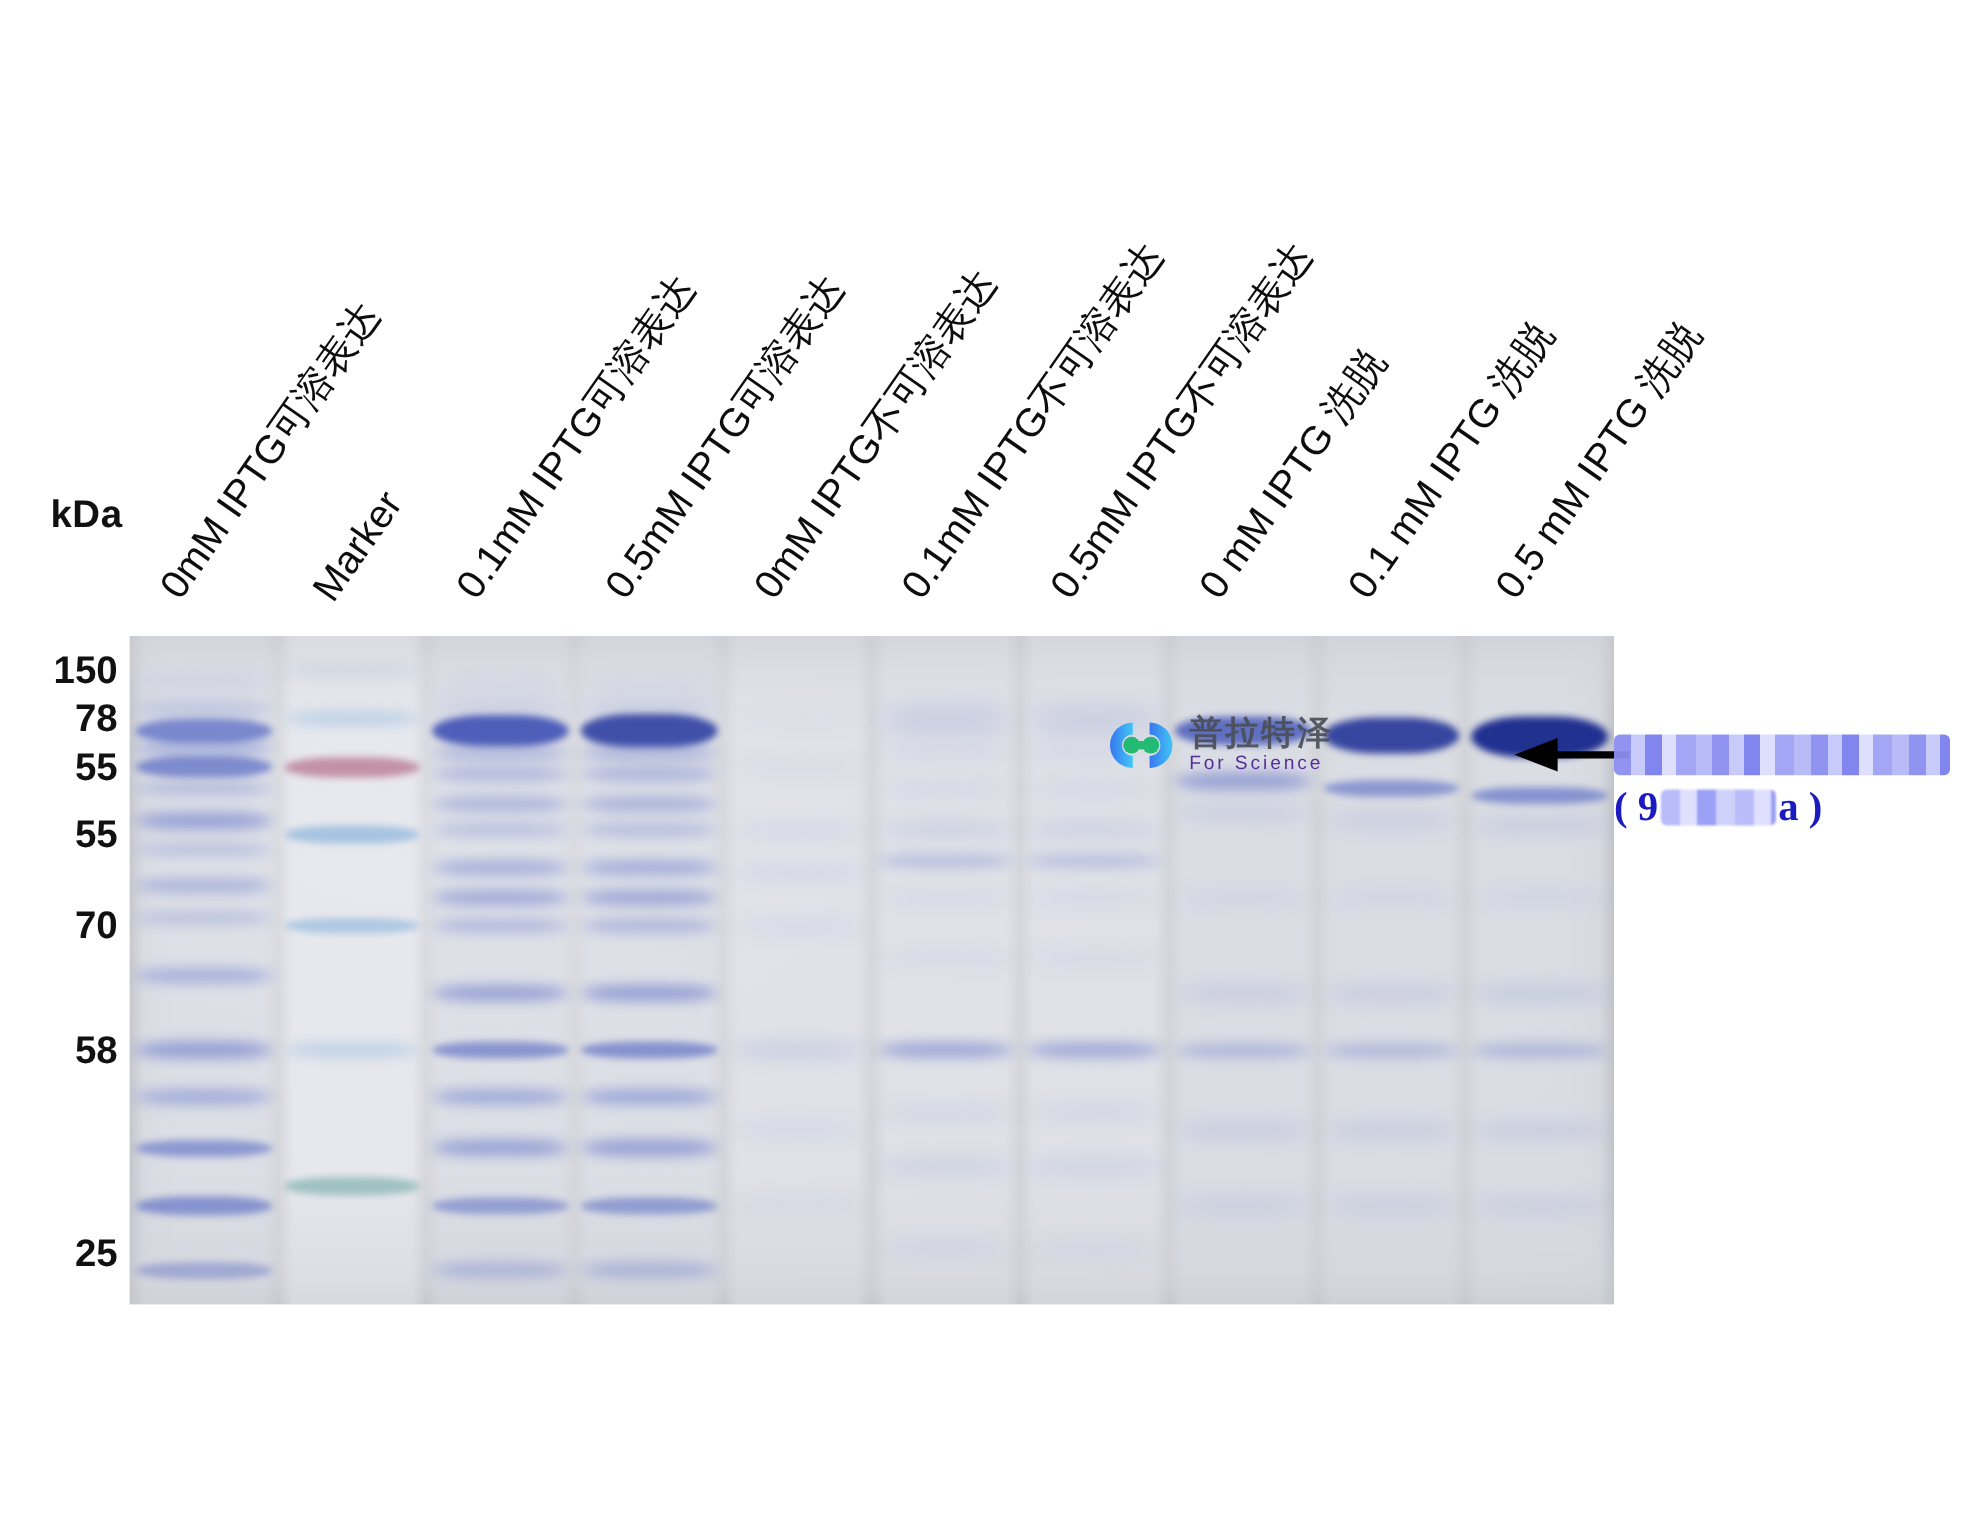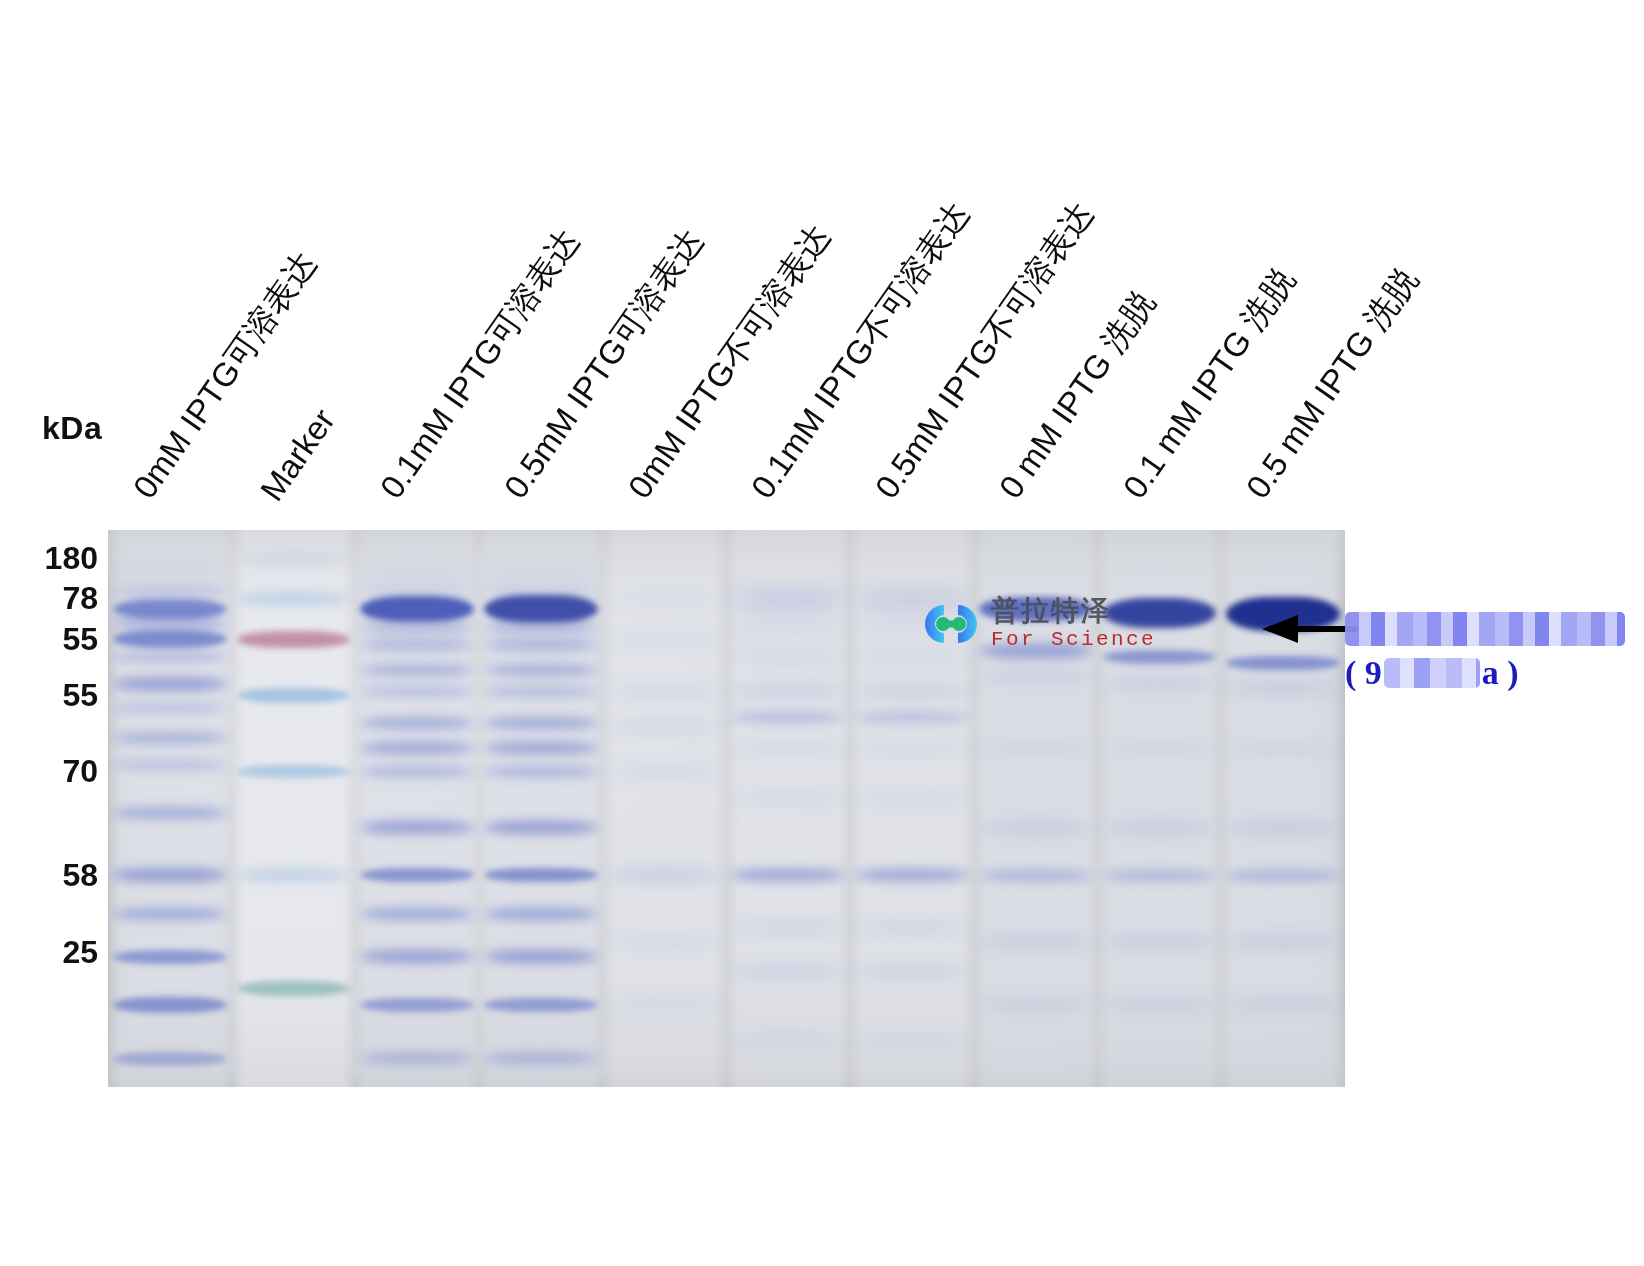--- a/index.html
+++ b/index.html
@@ -61,21 +61,21 @@
   .band.vsoft{filter:blur(8px);}
 
   
   #watermark{
     position:absolute;left:920px;top:597px;
     display:flex;align-items:center;gap:9px;opacity:.92;
   }
   #wm-logo{width:62px;height:46px;position:relative;}
   #wm-text{display:flex;flex-direction:column;line-height:1;}
   #wm-cn{font-size:28px;color:#4b4f58;letter-spacing:2px;font-weight:600;}
-  #wm-en{font-size:21px;color:#b91c1c;letter-spacing:2.4px;margin-top:4px;font-family:Liberation Mono, monospace;}
+  #wm-en{font-size:16px;color:#4c1d95;letter-spacing:2.4px;margin-top:4px;}
 
   
   #arrow{position:absolute;left:1262px;top:614px;width:96px;height:30px;}
   #annot{position:absolute;left:1345px;top:612px;width:280px;}
   .redacted-bar{
     height:34px;border-radius:5px;
     background:
       repeating-linear-gradient(90deg,
         #8b8ff0 0 14px,#c6c9fa 14px 26px,#7b80ee 26px 40px,
         #dcdefc 40px 52px,#9ea2f4 52px 68px,#b5b8f8 68px 82px);
@@ -107,27 +107,27 @@
     <div class="lane-label" style="left: 531.054px; bottom: 22px;">0.5mM IPTG可溶表达</div>
     <div class="lane-label" style="left: 654.754px; bottom: 22px;">0mM IPTG不可溶表达</div>
     <div class="lane-label" style="left: 778.454px; bottom: 22px;">0.1mM IPTG不可溶表达</div>
     <div class="lane-label" style="left: 902.154px; bottom: 22px;">0.5mM IPTG不可溶表达</div>
     <div class="lane-label" style="left: 1025.85px; bottom: 22px;">0 mM IPTG 洗脱</div>
     <div class="lane-label" style="left: 1149.55px; bottom: 22px;">0.1 mM IPTG 洗脱</div>
     <div class="lane-label" style="left: 1273.25px; bottom: 22px;">0.5 mM IPTG 洗脱</div>
   </div>
 
 <div id="ladder">
-    <div class="ladder-tick" style="top: 542px; right: 2px;">180</div>
+    <div class="ladder-tick" style="top: 542px; right: 2px;">150</div>
     <div class="ladder-tick" style="top: 582px; right: 2px;">78</div>
     <div class="ladder-tick" style="top: 623px; right: 2px;">55</div>
     <div class="ladder-tick" style="top: 679px; right: 2px;">55</div>
     <div class="ladder-tick" style="top: 755px; right: 2px;">70</div>
     <div class="ladder-tick" style="top: 859px; right: 2px;">58</div>
-    <div class="ladder-tick" style="top: 936px; right: 2px;">25</div>
+    <div class="ladder-tick" style="top: 1028px; right: 2px;">25</div>
   </div>
 
 <div id="gel">
     <div class="lane" style="left: 0px; width: 123.7px;">
       <div class="lane-bg" style="background: linear-gradient(90deg, rgba(0, 0, 0, 0) 0%, rgba(228, 231, 240, 0.45) 10%, rgba(228, 231, 240, 0.45) 90%, rgba(0, 0, 0, 0) 100%);"></div>
       <div class="band vsoft" style="top: 33.2077px; height: 10px; background: rgb(106, 127, 208); opacity: 0.18;"></div>
       <div class="band soft" style="top: 55.4587px; height: 12px; background: rgb(90, 112, 204); opacity: 0.26;"></div>
       <div class="band" style="top: 69.3204px; height: 20px; background: rgb(63, 85, 191); opacity: 0.62;"></div>
       <div class="band soft" style="top: 87.417px; height: 12px; background: rgb(74, 98, 200); opacity: 0.4;"></div>
       <div class="band" style="top: 100px; height: 18px; background: rgb(58, 80, 189); opacity: 0.58;"></div>

